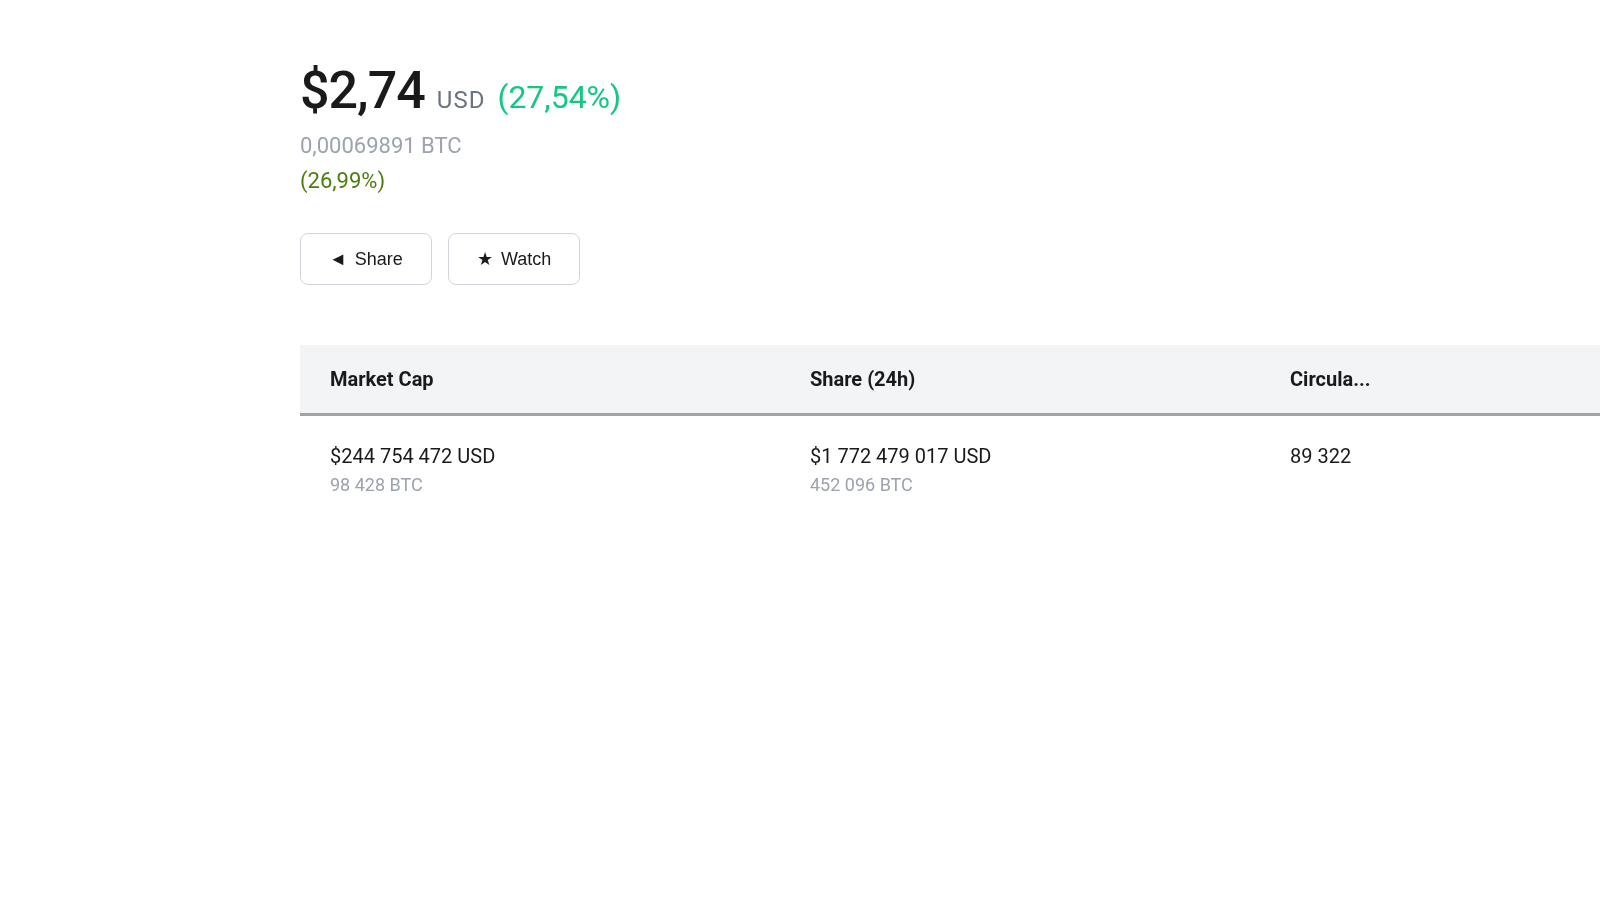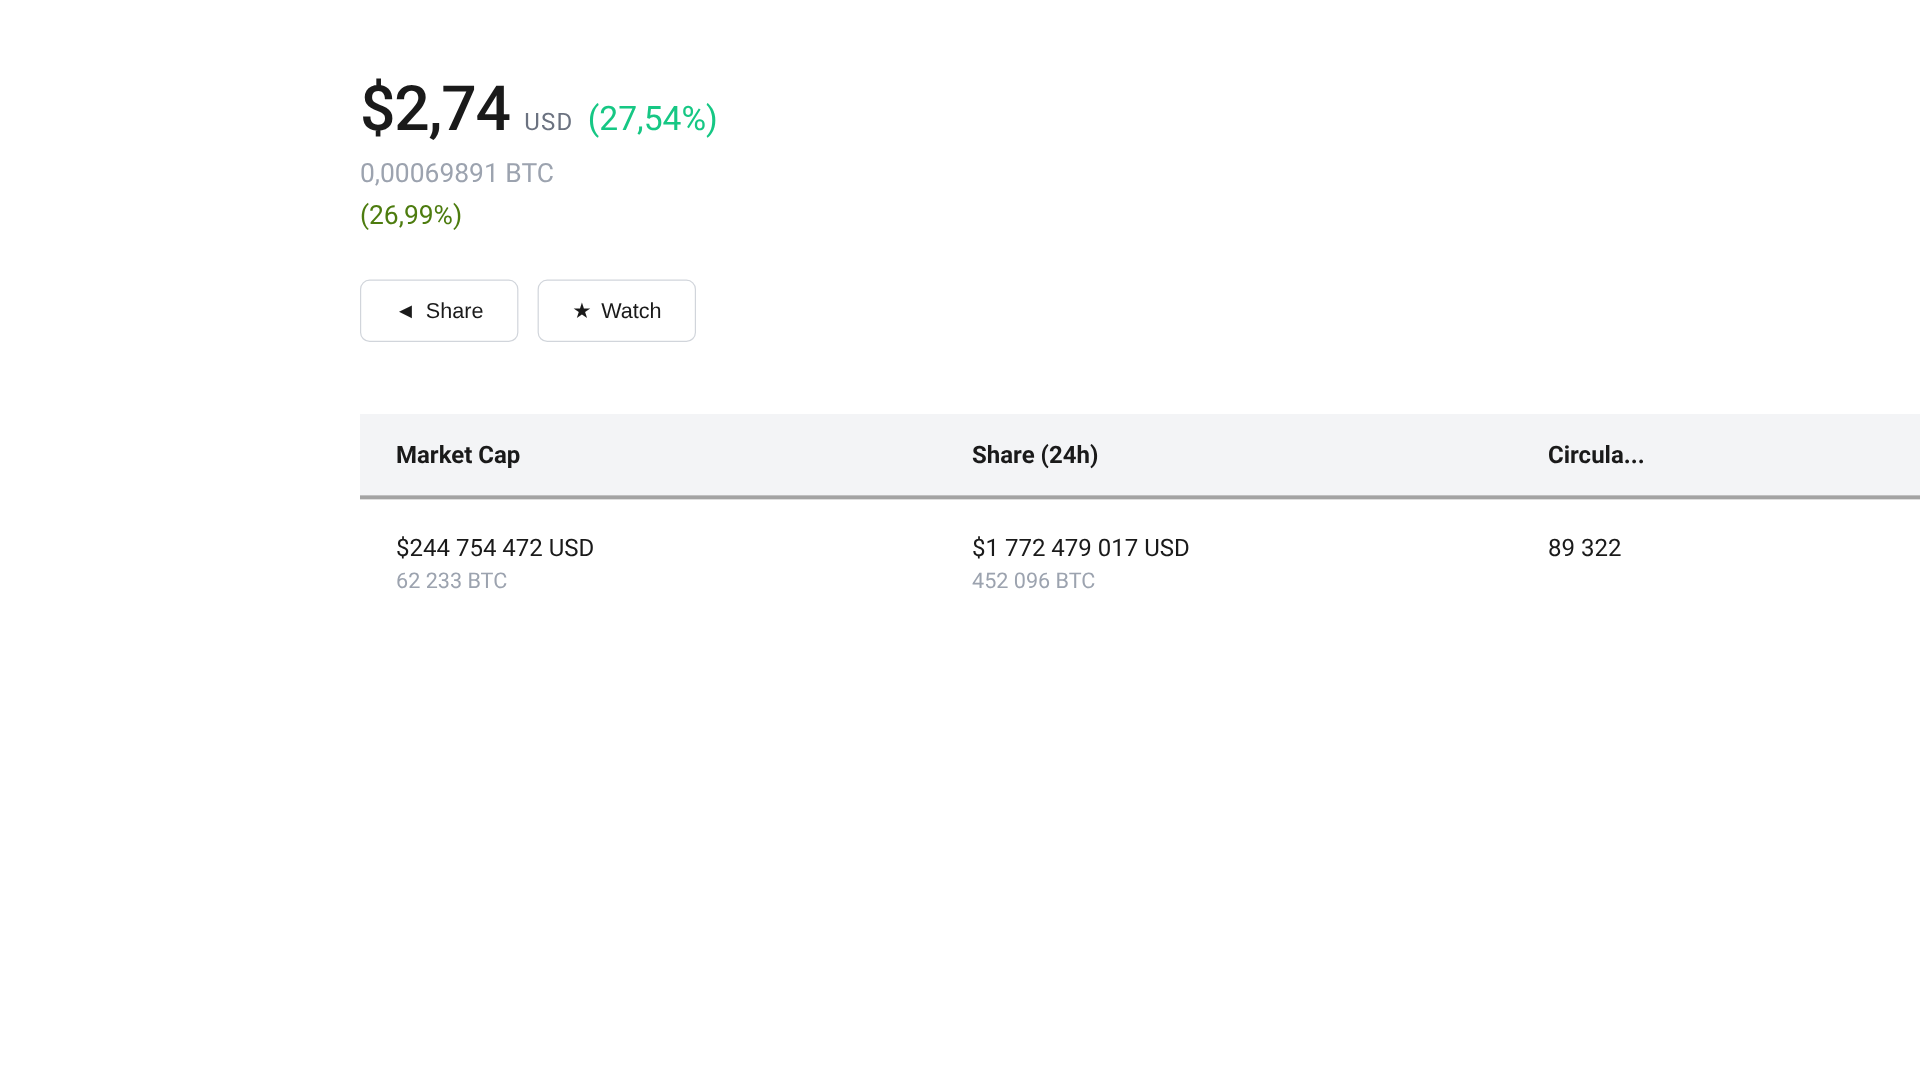--- a/index.html
+++ b/index.html
@@ -32,28 +32,28 @@
     }
 
     .price-value {
       font-size: 52px;
       font-weight: 500;
       color: #1a1a1a;
       letter-spacing: -1px;
     }
 
     .price-currency {
-      font-size: 20px;
+      font-size: 24px;
       font-weight: 400;
       color: #6b7280;
       letter-spacing: 1px;
     }
 
     .price-change-positive {
-      font-size: 28px;
+      font-size: 32px;
       font-weight: 400;
       color: #16c784;
     }
 
     .price-btc-row {
       display: flex;
       align-items: baseline;
       gap: 10px;
       flex-direction: column;
     }
@@ -182,21 +182,21 @@
       <tr class="stats-table-header">
         <td class="col-market-cap">Market Cap</td>
         <td class="col-volume">Share (24h)</td>
         <td class="col-circulating partial-text">Circula...</td>
       </tr>
     </thead>
     <tbody>
       <tr class="stats-table-body">
         <td>
           <div class="stats-value-primary">$244 754 472 USD</div>
-          <div class="stats-value-secondary">62 233 BTC</div>
+          <div class="stats-value-secondary">98 428 BTC</div>
         </td>
         <td>
           <div class="stats-value-primary">$1 772 479 017 USD</div>
           <div class="stats-value-secondary">452 096 BTC</div>
         </td>
         <td>
           <div class="stats-value-primary">89 322</div>
         </td>
       </tr>
     </tbody>

